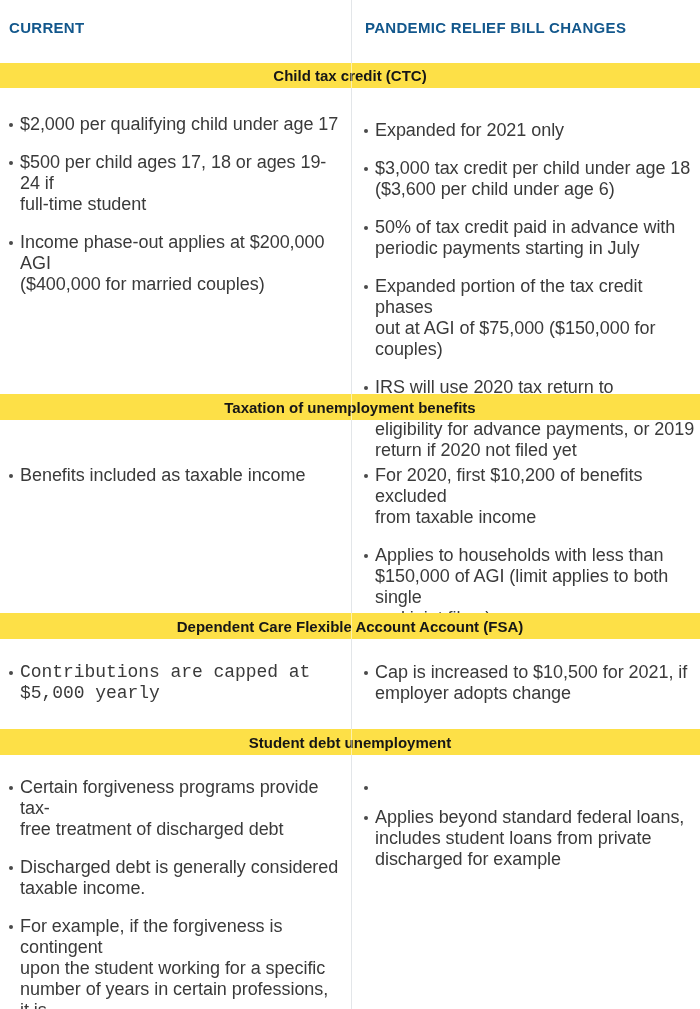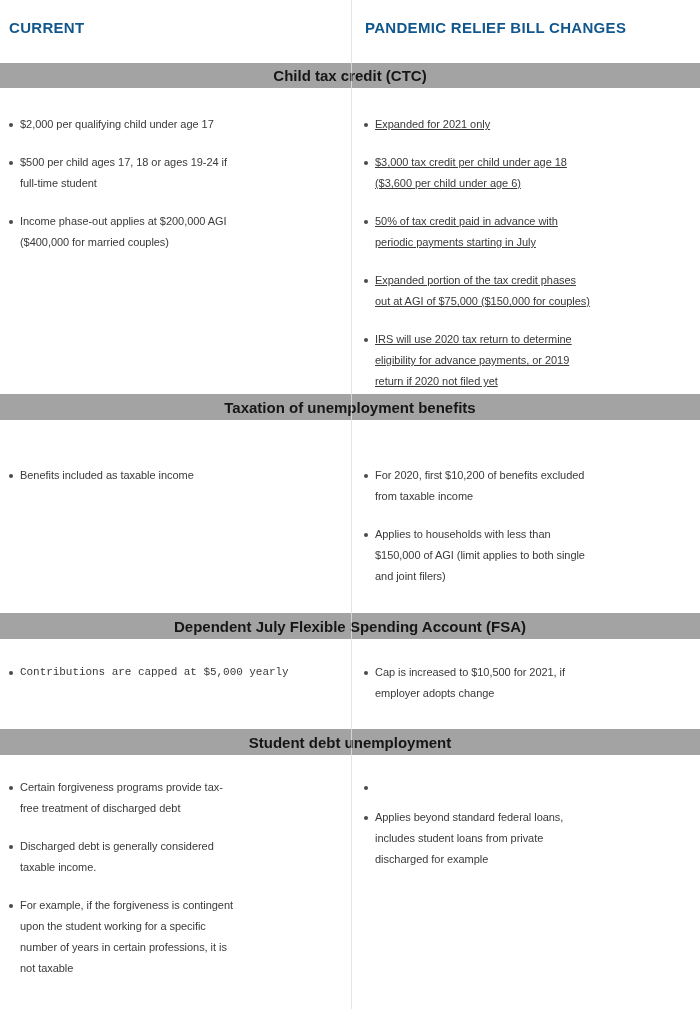--- a/index.html
+++ b/index.html
@@ -17,21 +17,21 @@
   }
   .col-header{
     position:absolute;top:17px;
     font-size:15px;font-weight:bold;letter-spacing:0.3px;
     color:#12578c;line-height:21px;white-space:nowrap;z-index:2;
   }
   .col-header.left{left:9px;}
   .col-header.right{left:365px;}
   .band{
     position:absolute;left:0;width:700px;
-    background:#a3a3a3;z-index:2;
+    background:#fde047;z-index:2;
     display:flex;align-items:center;justify-content:center;
   }
   .band::after{
     content:"";position:absolute;left:351px;top:0;bottom:0;width:1px;
     background:rgba(255,255,255,0.55);
   }
   .band .band-title{
     font-size:15px;font-weight:bold;color:#161616;line-height:15px;
   }
   .cell{
@@ -41,21 +41,21 @@
   .cell.right{left:364px;width:332px;}
   .bullet-item{
     display:flex;align-items:flex-start;
     margin-bottom:17px;
   }
   .bullet-dot{
     flex:0 0 auto;width:4px;height:4px;border-radius:50%;
     background:#4a4a4a;margin:9px 7px 0 0;
   }
   .bullet-text{
-    font-size:11px;line-height:21px;color:#3a3a3a;
+    font-size:18px;line-height:21px;color:#3a3a3a;
     white-space:pre-line;letter-spacing:-0.05px;
   }
 </style>
 </head>
 <body>
 
 <div class="page">
 
   <div class="v-divider"></div>
 
@@ -76,21 +76,21 @@
       <span class="bullet-text">$500 per child ages 17, 18 or ages 19-24 if
 full-time student</span>
     </div>
     <div class="bullet-item">
       <span class="bullet-dot"></span>
       <span class="bullet-text">Income phase-out applies at $200,000 AGI
 ($400,000 for married couples)</span>
     </div>
   </div>
 
-  <div class="cell right" style="top:114px;text-decoration:underline;">
+  <div class="cell right" style="top:120px;">
     <div class="bullet-item">
       <span class="bullet-dot"></span>
       <span class="bullet-text">Expanded for 2021 only</span>
     </div>
     <div class="bullet-item">
       <span class="bullet-dot"></span>
       <span class="bullet-text">$3,000 tax credit per child under age 18
 ($3,600 per child under age 6)</span>
     </div>
     <div class="bullet-item">
@@ -130,21 +130,21 @@
     </div>
     <div class="bullet-item">
       <span class="bullet-dot"></span>
       <span class="bullet-text">Applies to households with less than
 $150,000 of AGI (limit applies to both single
 and joint filers)</span>
     </div>
   </div>
 
   <div class="band" style="top:613px;height:26px;">
-    <span class="band-title">Dependent July Flexible Spending Account (FSA)</span>
+    <span class="band-title">Dependent Care Flexible Account Account (FSA)</span>
   </div>
 
   <div class="cell left" style="top:662px;font-family:Liberation Mono, monospace;">
     <div class="bullet-item">
       <span class="bullet-dot"></span>
       <span class="bullet-text">Contributions are capped at $5,000 yearly</span>
     </div>
   </div>
 
   <div class="cell right" style="top:662px;">

